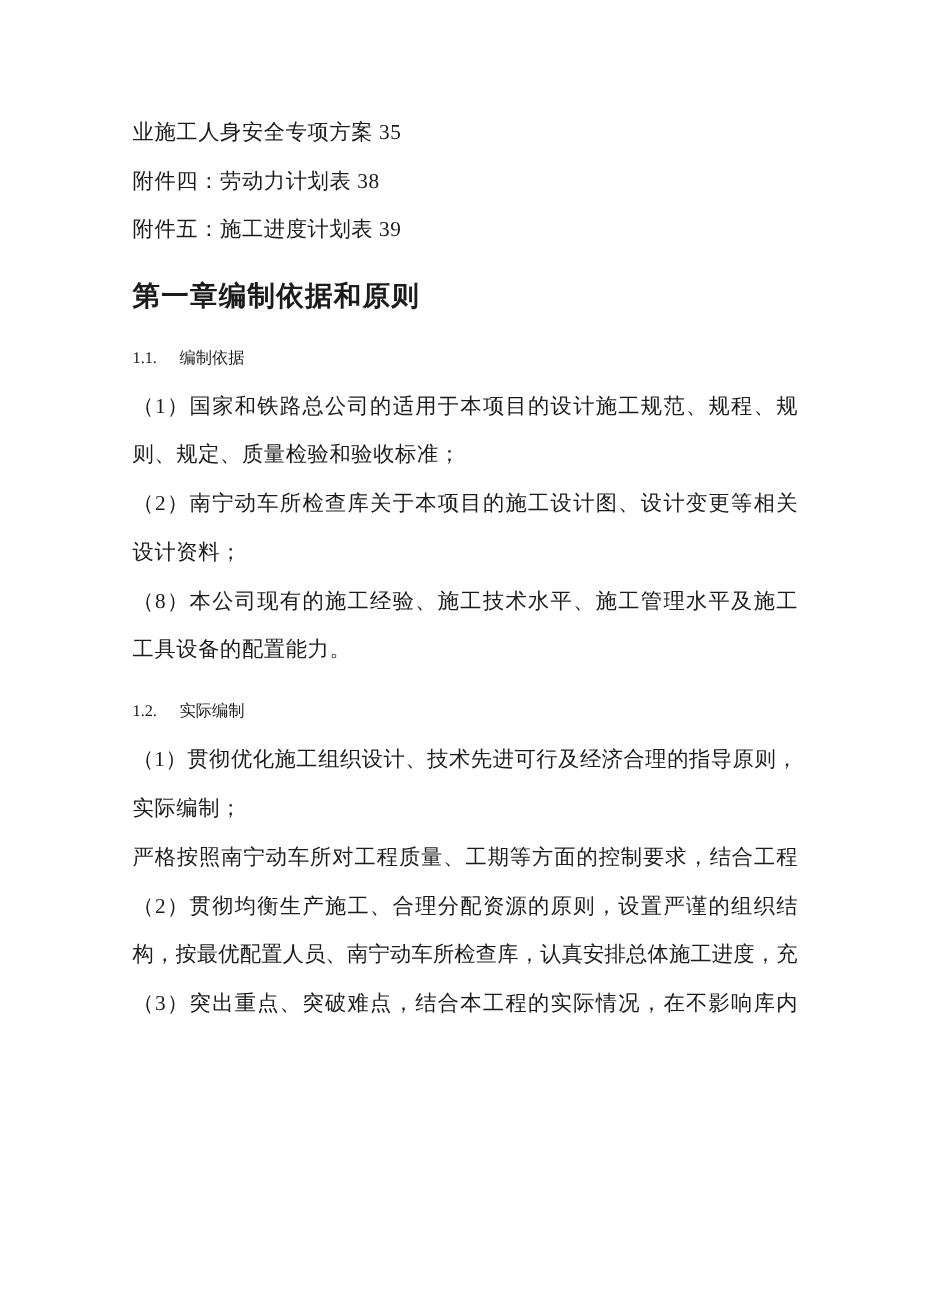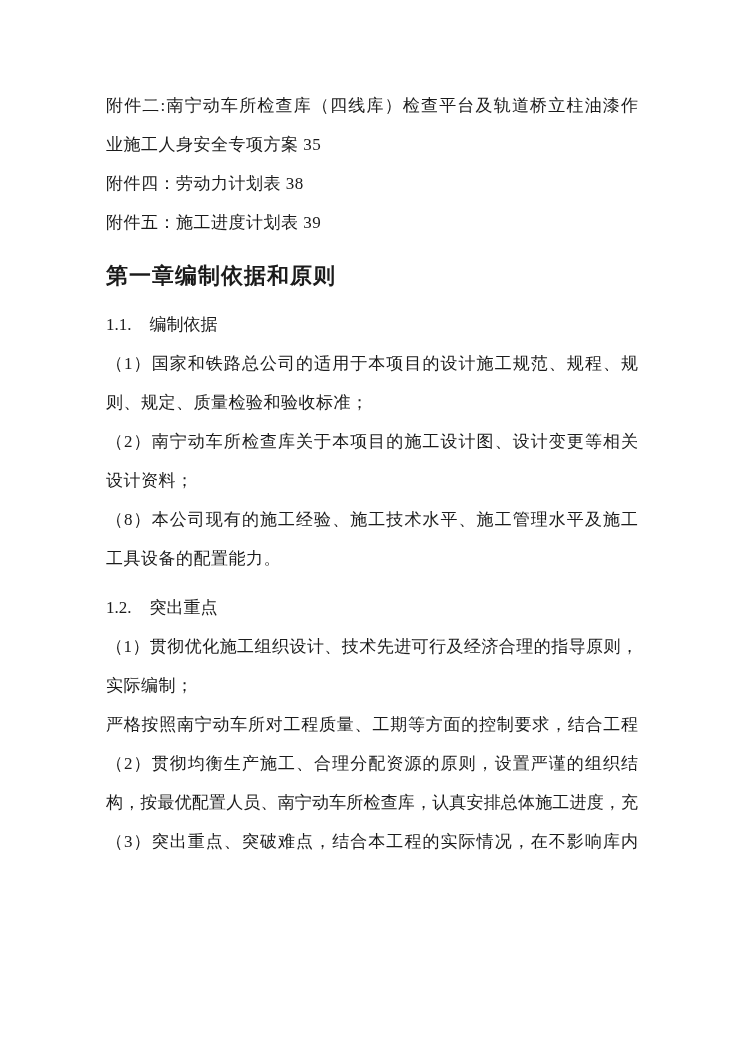--- a/index.html
+++ b/index.html
@@ -41,53 +41,52 @@
     line-height: 39px;
     font-size: 22px;
     font-weight: bold;
     letter-spacing: 1px;
     white-space: nowrap;
   }
   .section-row {
     margin-top: 10px;
     height: 39px;
     line-height: 39px;
-    font-size: 17px;
+    font-size: 13px;
     white-space: nowrap;
   }
   .section-row .sec-title {
     margin-left: 18px;
   }
 </style>
 </head>
 <body>
 
 <div class="page">
   <div class="content">
 
-    <div class="row just">附件二:南宁动车所检查库（四线库）检查平台及轨道桥立柱油漆作</div>
     <div class="row">业施工人身安全专项方案 35</div>
     <div class="row">附件四：劳动力计划表 38</div>
     <div class="row">附件五：施工进度计划表 39</div>
 
     <div class="chapter-title">第一章编制依据和原则</div>
 
     <div class="section-row">
       <span class="sec-num">1.1.</span><span class="sec-title">编制依据</span>
     </div>
 
     <div class="row just">（1）国家和铁路总公司的适用于本项目的设计施工规范、规程、规</div>
     <div class="row">则、规定、质量检验和验收标准；</div>
     <div class="row just">（2）南宁动车所检查库关于本项目的施工设计图、设计变更等相关</div>
     <div class="row">设计资料；</div>
     <div class="row just">（8）本公司现有的施工经验、施工技术水平、施工管理水平及施工</div>
     <div class="row">工具设备的配置能力。</div>
 
     <div class="section-row">
-      <span class="sec-num">1.2.</span><span class="sec-title">突出重点</span>
+      <span class="sec-num">1.2.</span><span class="sec-title">实际编制</span>
     </div>
 
     <div class="row just">（1）贯彻优化施工组织设计、技术先进可行及经济合理的指导原则，</div>
     <div class="row">实际编制；</div>
     <div class="row just">严格按照南宁动车所对工程质量、工期等方面的控制要求，结合工程</div>
     <div class="row just">（2）贯彻均衡生产施工、合理分配资源的原则，设置严谨的组织结</div>
     <div class="row just">构，按最优配置人员、南宁动车所检查库，认真安排总体施工进度，充</div>
     <div class="row just">（3）突出重点、突破难点，结合本工程的实际情况，在不影响库内</div>
 
   </div>

